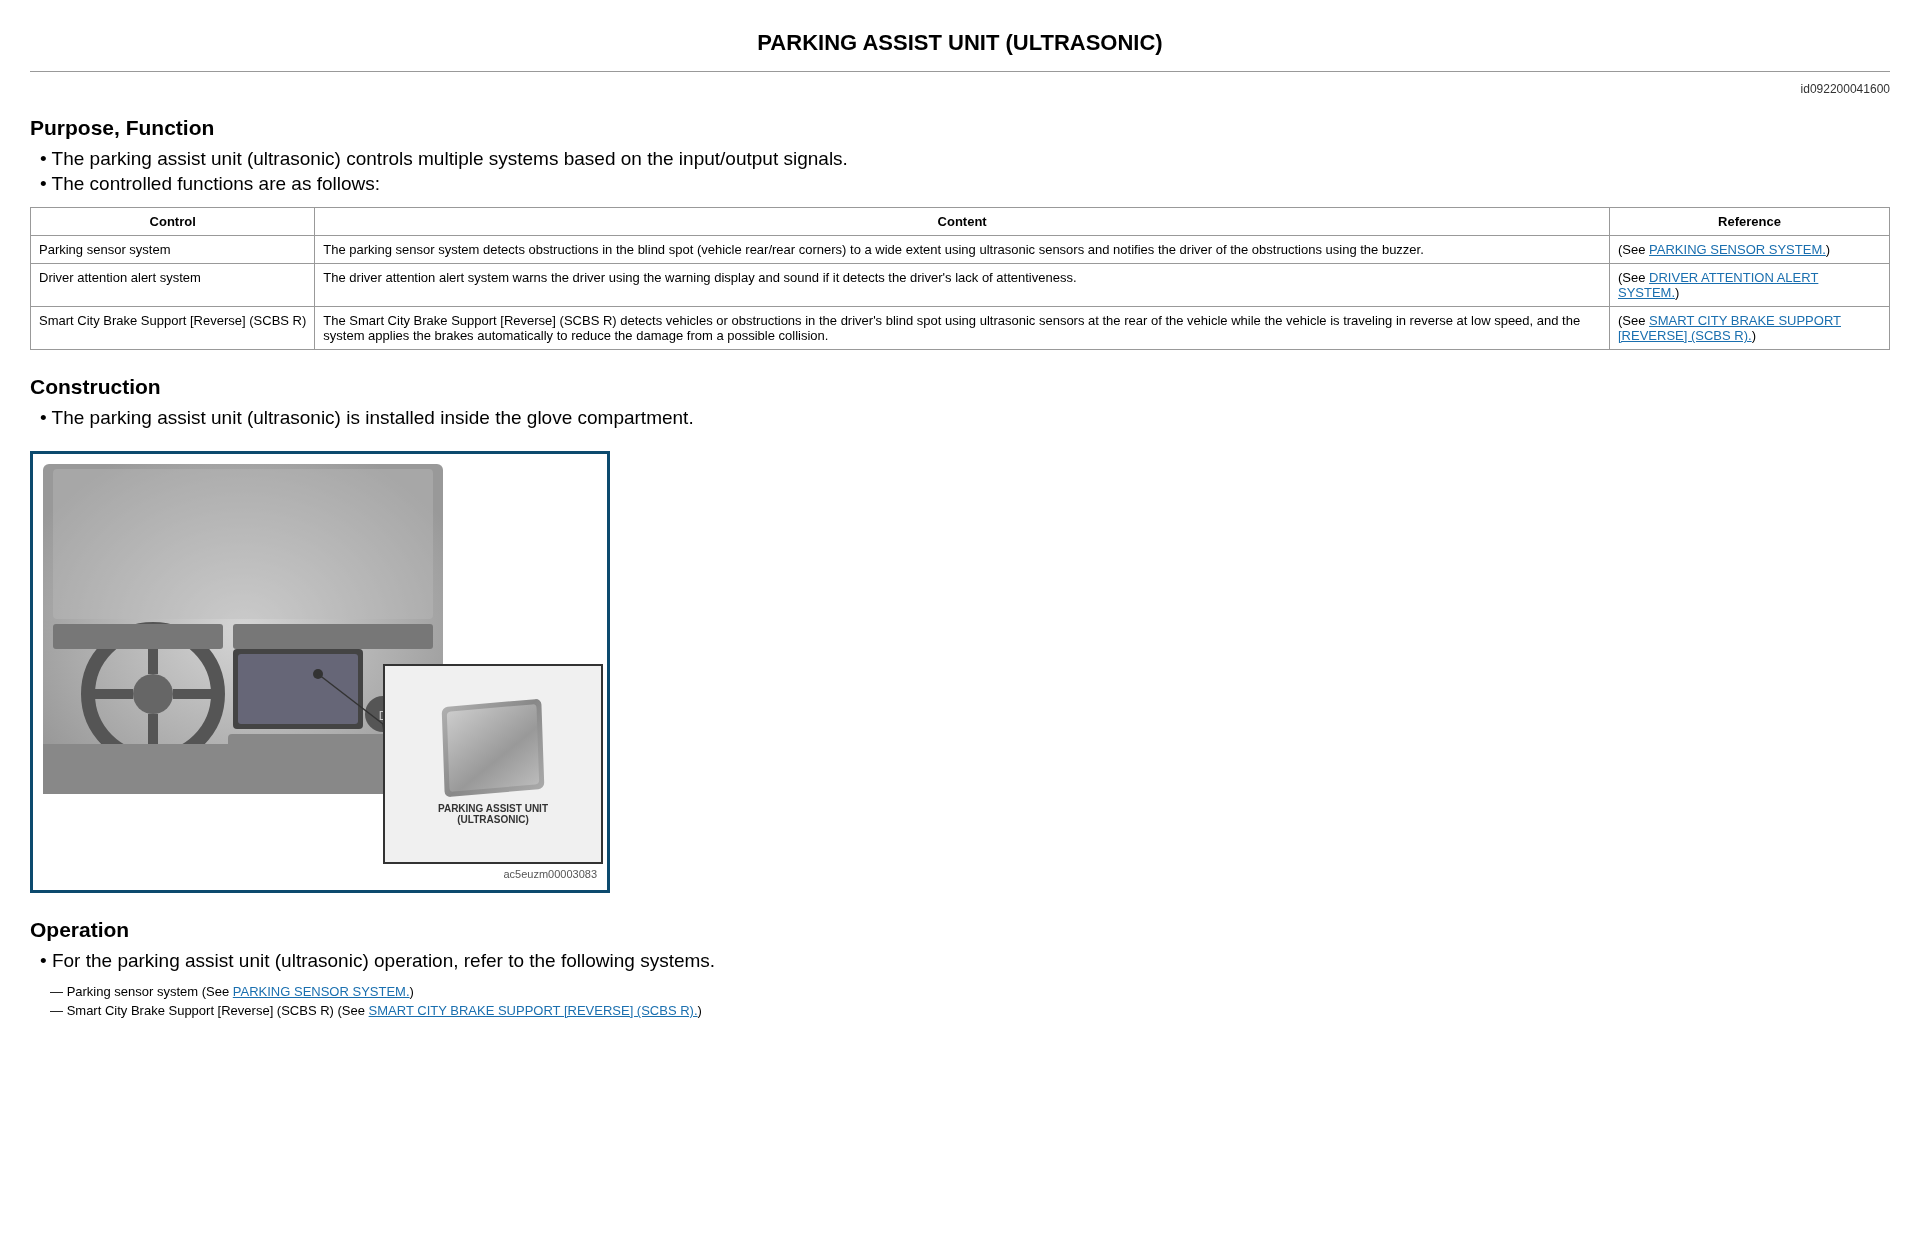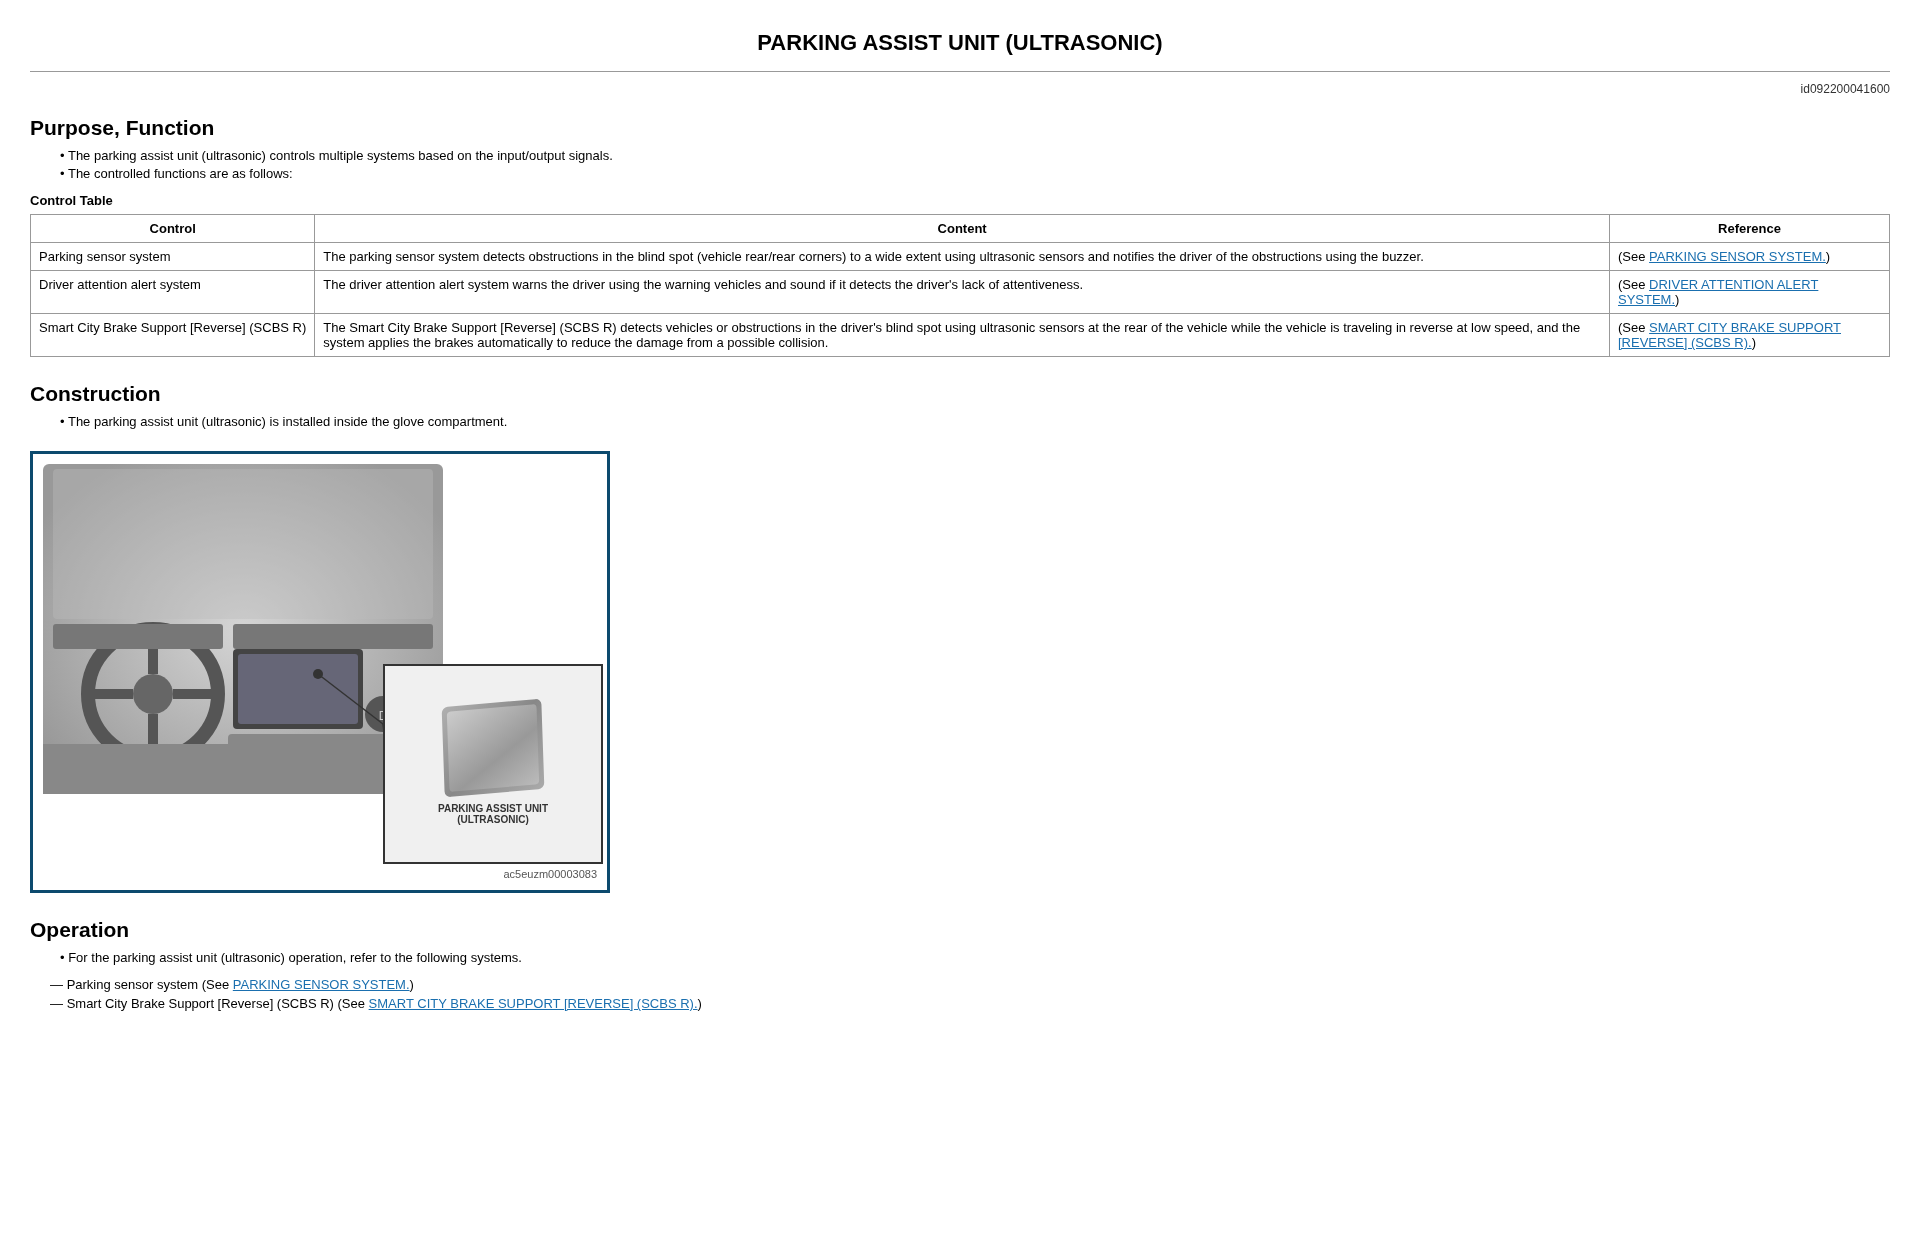--- a/index.html
+++ b/index.html
@@ -35,22 +35,21 @@
     .bullet-list {
       list-style: none;
       margin-bottom: 12px;
       padding-left: 10px;
     }
     .bullet-list li::before {
       content: "•  ";
     }
     .bullet-list li {
       margin-bottom: 3px;
-      font-size: 13px;
-      margin-left: 20px;
+      font-size: 19px;
     }
     .subsection-title {
       font-weight: bold;
       margin-bottom: 6px;
       font-size: 13px;
     }
     table.control-table {
       width: 100%;
       border-collapse: collapse;
       margin-bottom: 25px;
@@ -162,21 +161,20 @@
 
 <div class="doc-id">id092200041600</div>
 
 <div class="section-gap">
   <div class="section-title">Purpose, Function</div>
   <ul class="bullet-list">
     <li>The parking assist unit (ultrasonic) controls multiple systems based on the input/output signals.</li>
     <li>The controlled functions are as follows:</li>
   </ul>
 
-  <div class="subsection-title">Control Table</div>
 
   <table class="control-table">
     <thead>
       <tr>
         <th>Control</th>
         <th>Content</th>
         <th>Reference</th>
       </tr>
     </thead>
     <tbody>
@@ -184,21 +182,21 @@
       <tr>
         <td>Parking sensor system</td>
         <td>The parking sensor system detects obstructions in the blind spot (vehicle rear/rear corners) to a wide extent using ultrasonic sensors and notifies the driver of the obstructions using the buzzer.</td>
         <td>
           <span>(See </span><a href="#parking-sensor-system">PARKING SENSOR SYSTEM.</a><span>)</span>
         </td>
       </tr>
 
       <tr>
         <td>Driver attention alert system</td>
-        <td>The driver attention alert system warns the driver using the warning vehicles and sound if it detects the driver's lack of attentiveness.</td>
+        <td>The driver attention alert system warns the driver using the warning display and sound if it detects the driver's lack of attentiveness.</td>
         <td>
           <span>(See </span><a href="#driver-attention-alert-system">DRIVER ATTENTION ALERT SYSTEM.</a><span>)</span>
         </td>
       </tr>
 
       <tr>
         <td>Smart City Brake Support [Reverse] (SCBS R)</td>
         <td>The Smart City Brake Support [Reverse] (SCBS R) detects vehicles or obstructions in the driver's blind spot using ultrasonic sensors at the rear of the vehicle while the vehicle is traveling in reverse at low speed, and the system applies the brakes automatically to reduce the damage from a possible collision.</td>
         <td>
           <span>(See </span><a href="#scbs-r">SMART CITY BRAKE SUPPORT [REVERSE] (SCBS R).</a><span>)</span>

